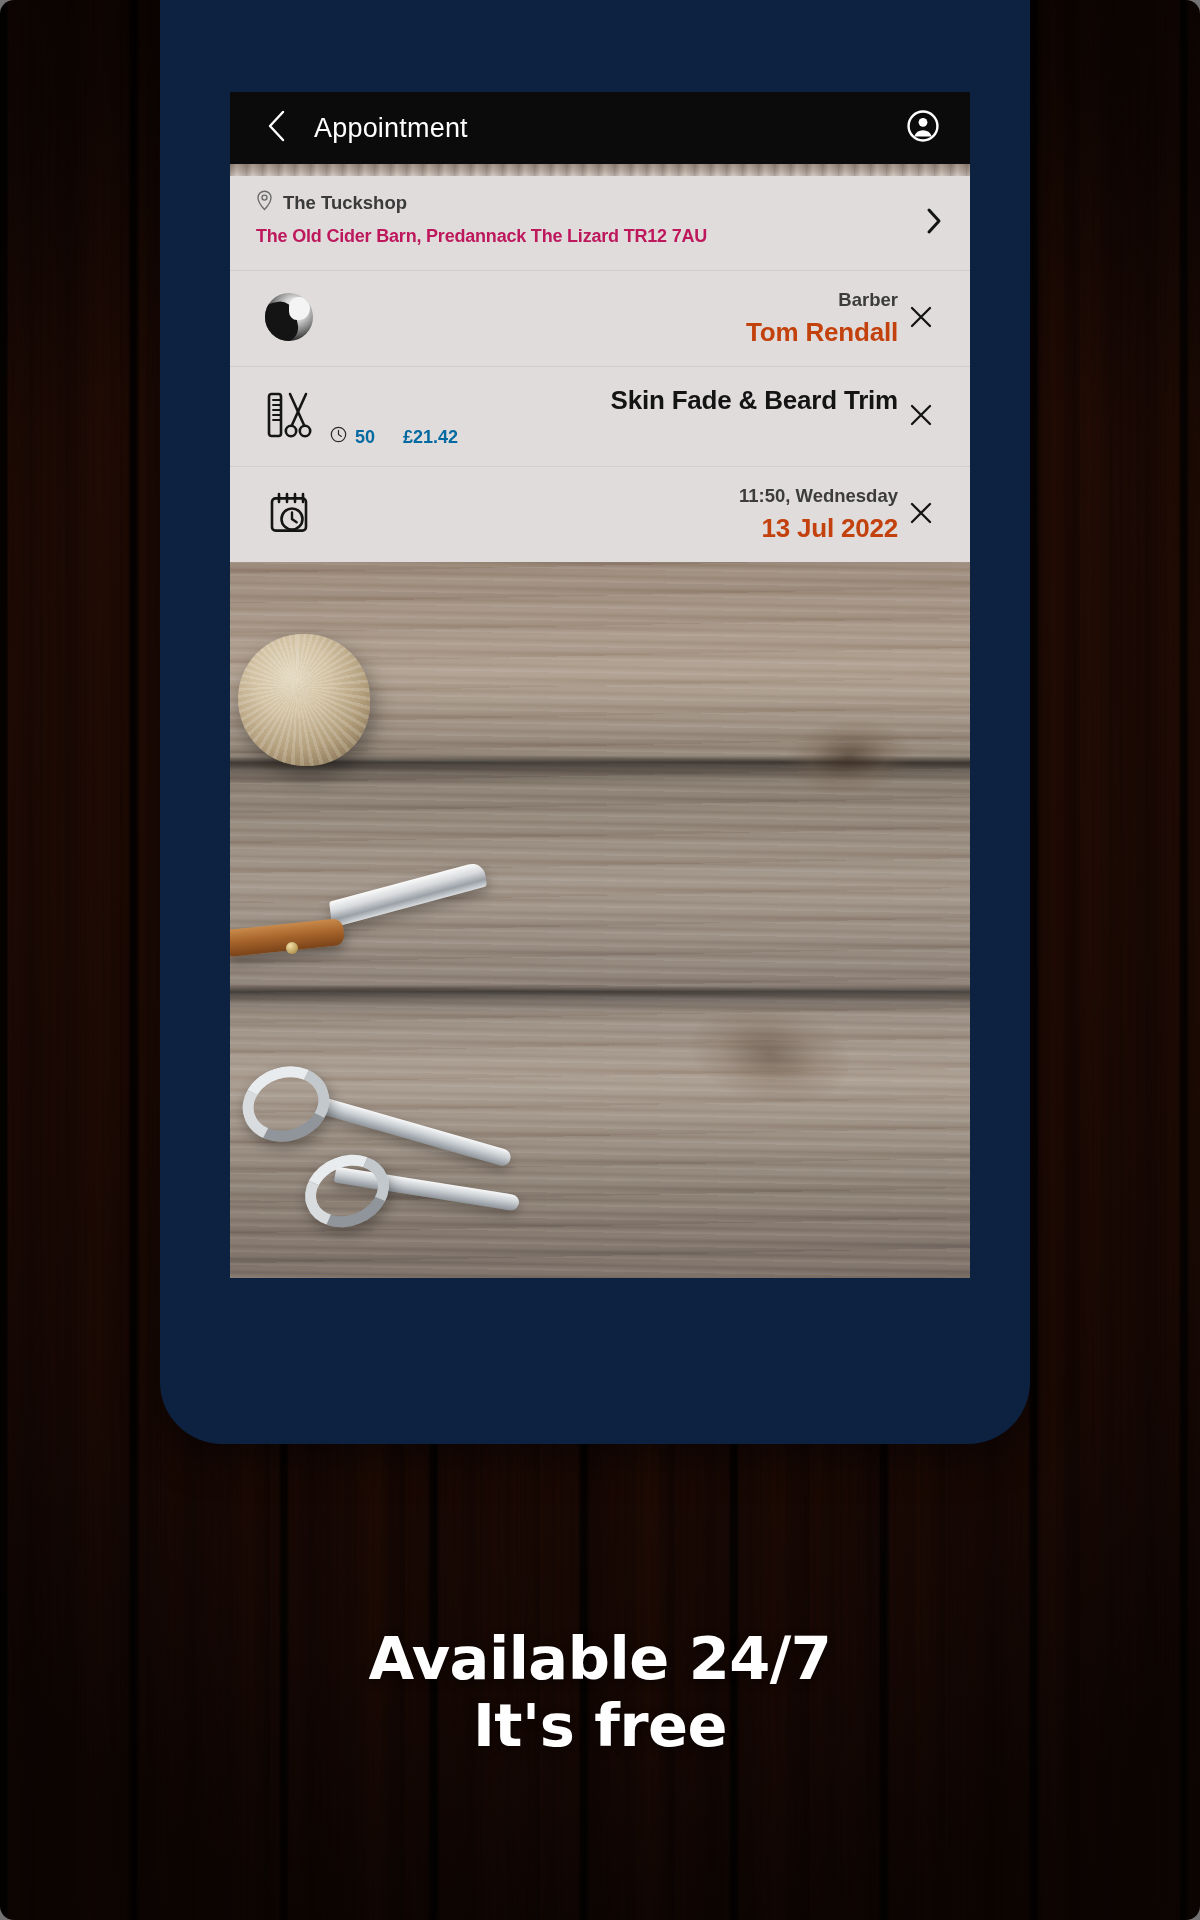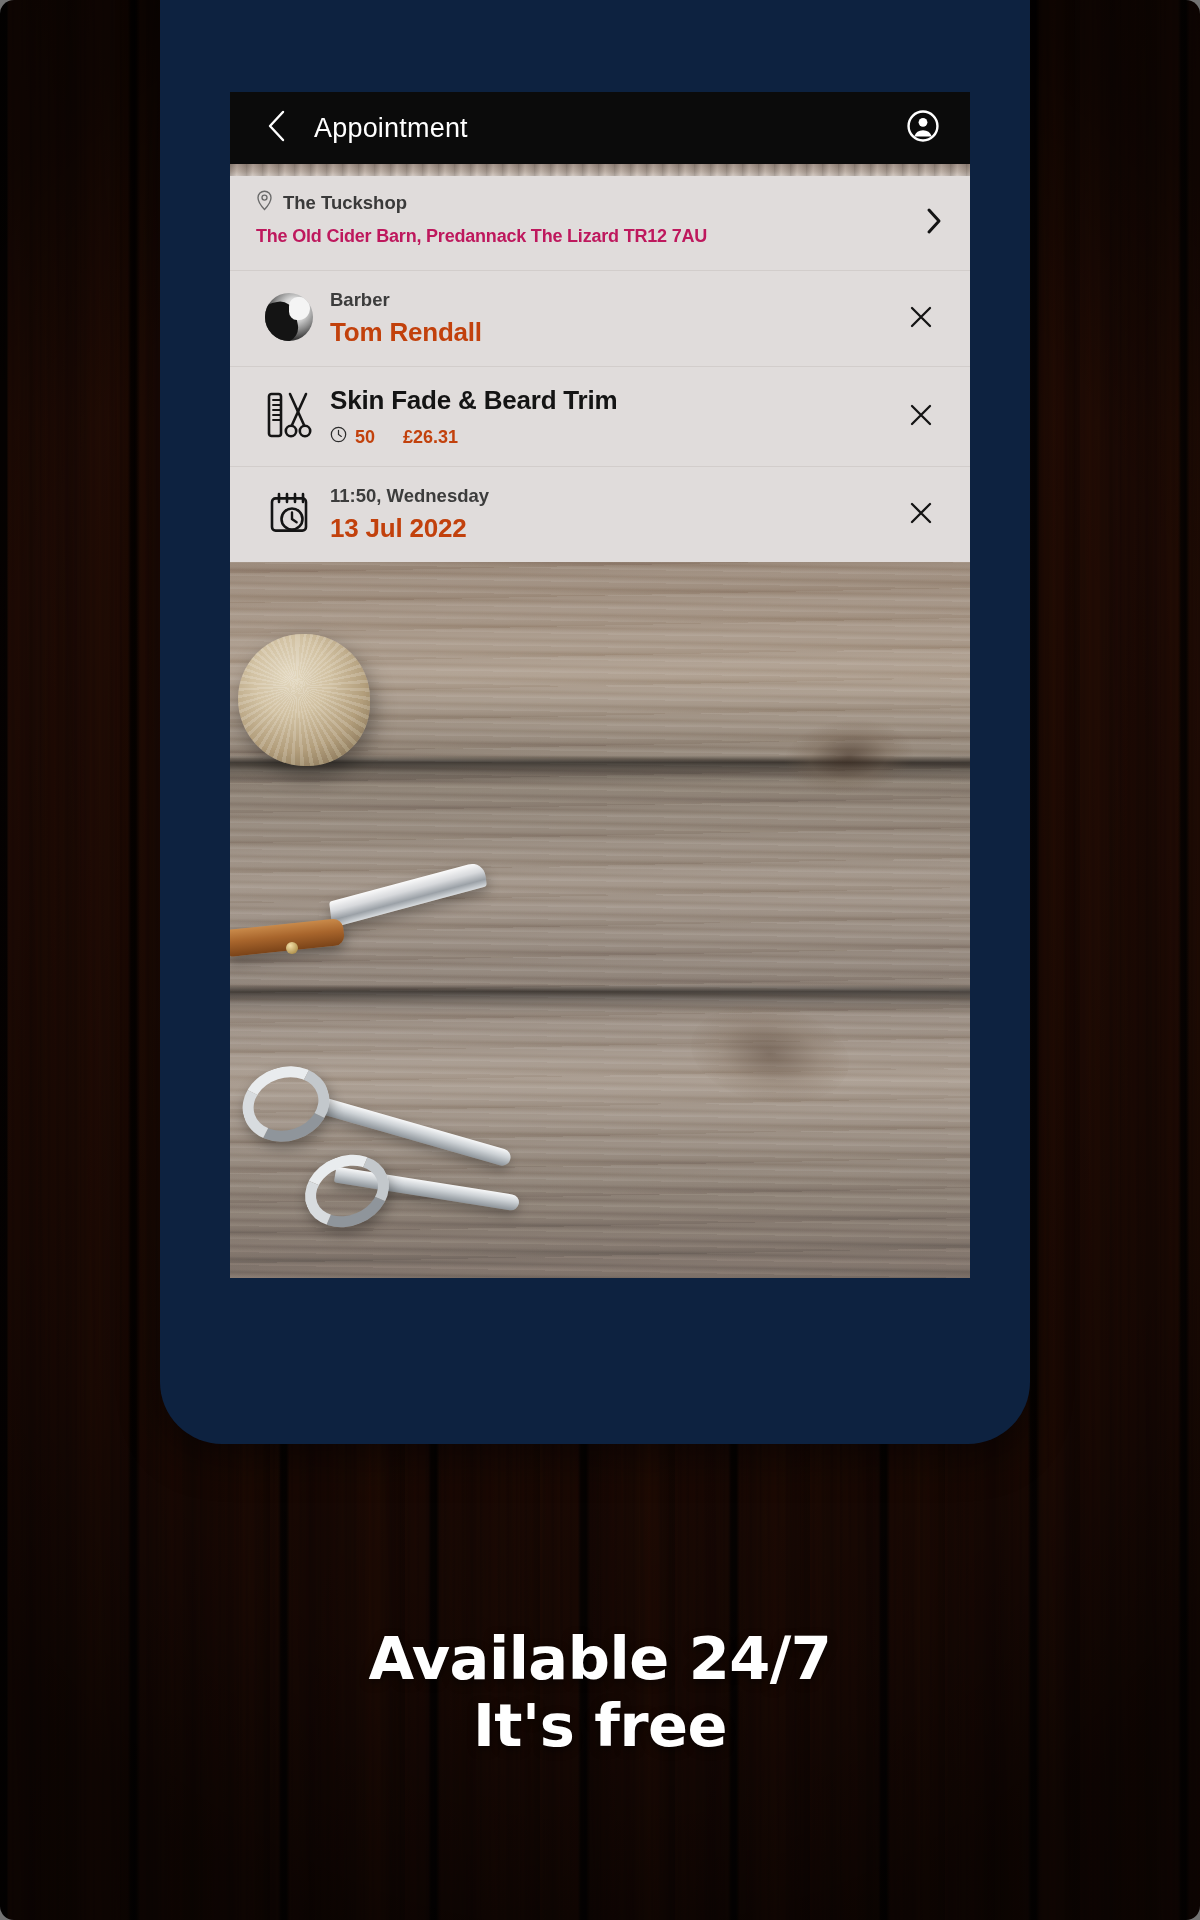--- a/index.html
+++ b/index.html
@@ -162,21 +162,21 @@
   }
 
   .row-icon {
     width: 66px;
     flex: 0 0 66px;
     display: flex;
     align-items: center;
     justify-content: center;
     padding-top: 4px;
   }
-  .row-body { flex: 1 1 auto; min-width: 0; padding-left: 8px; }
+  .row-body { flex: 1 1 auto; min-width: 0; padding-left: 8px; text-align: right; }
   .row-label {
     font-size: 18.5px;
     font-weight: 700;
     color: #3c3c3c;
     margin-bottom: 6px;
   }
   .row-value {
     font-size: 26px;
     font-weight: 700;
     color: #c2410c;
@@ -186,21 +186,21 @@
     font-size: 26px;
     font-weight: 700;
     color: #141414;
     letter-spacing: -0.2px;
     margin-bottom: 10px;
   }
   .meta-line {
     display: flex; align-items: center; gap: 8px;
     font-size: 18px;
     font-weight: 700;
-    color: #c2410c;
+    color: #0369a1;
   }
   .meta-line .price { margin-left: 20px; }
 
   .close-btn {
     flex: 0 0 auto;
     width: 46px; height: 46px;
     display: flex; align-items: center; justify-content: center;
     align-self: center;
     cursor: pointer;
   }
@@ -464,21 +464,21 @@
         <div class="row-body">
           <div class="row-title">Skin Fade &amp; Beard Trim</div>
           <div class="meta-line">
             <span>
               <svg width="17" height="17" viewBox="0 0 18 18" fill="none" aria-hidden="true">
                 <circle cx="9" cy="9" r="7.6" stroke="#2c2c2c" stroke-width="1.3"></circle>
                 <path d="M9 4.6V9l3 2" stroke="#2c2c2c" stroke-width="1.3" stroke-linecap="round"></path>
               </svg>
             </span>
             <span>50</span>
-            <span class="price">£26.31</span>
+            <span class="price">£21.42</span>
           </div>
         </div>
         <div class="close-btn">
           <span>
             <svg width="28" height="28" viewBox="0 0 28 28" fill="none" aria-hidden="true">
               <path d="M5 5 L23 23 M23 5 L5 23" stroke="#141414" stroke-width="2.3" stroke-linecap="round"></path>
             </svg>
           </span>
         </div>
       </div>

